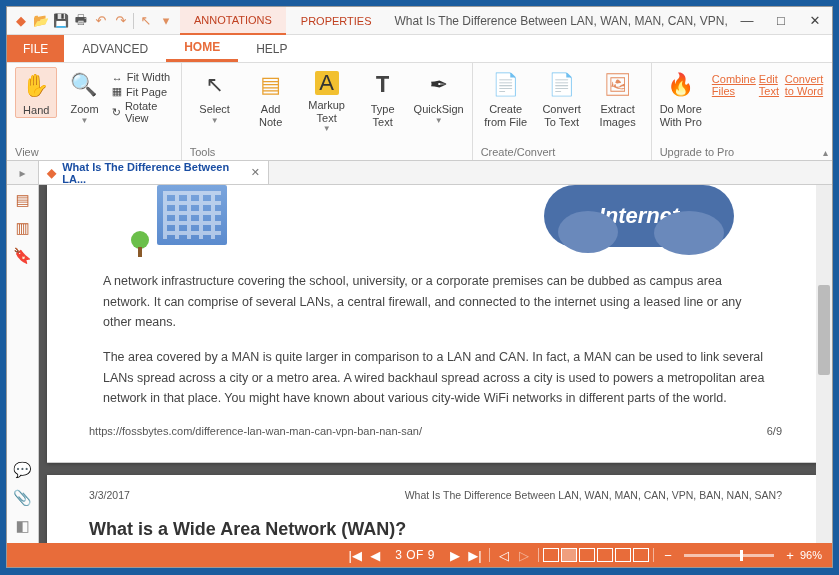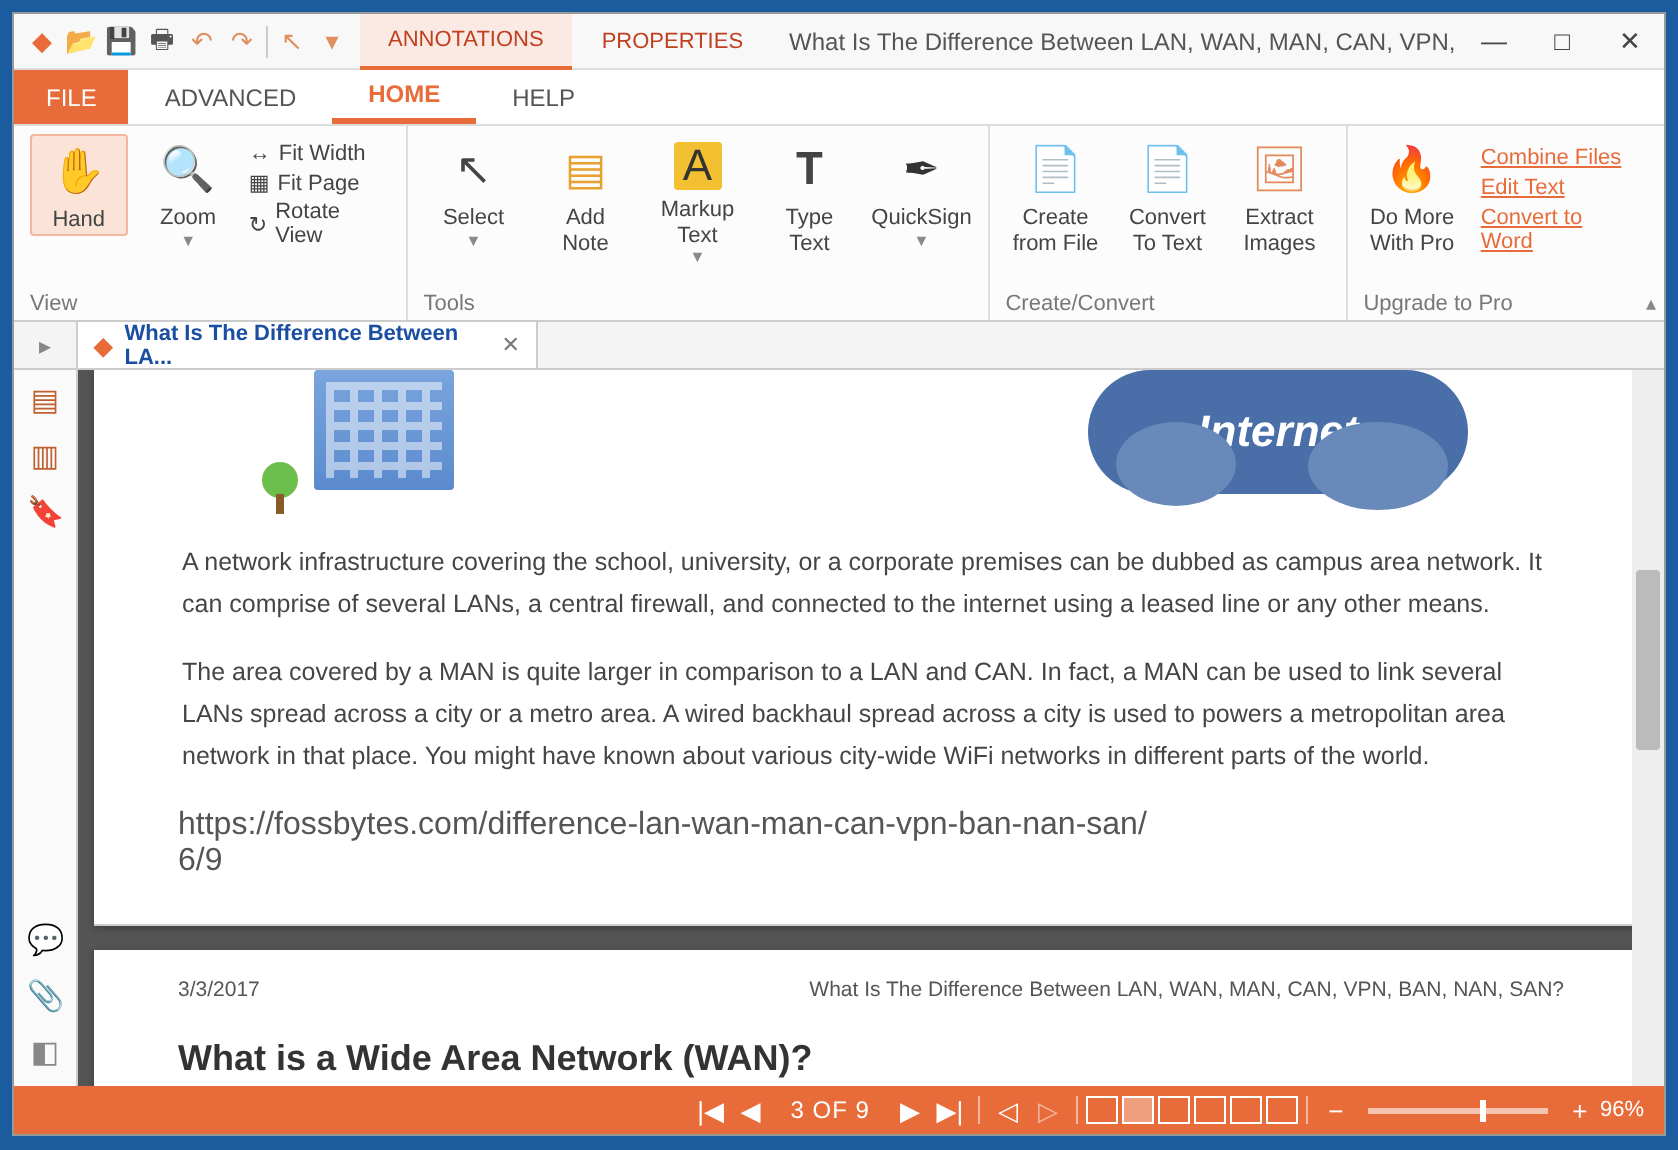--- a/index.html
+++ b/index.html
@@ -22,21 +22,21 @@
   
   .ribbon { height: 98px; display: flex; background: #fcfcfc; border-bottom: 1px solid #ccc; position: relative; }
   .rgroup { border-right: 1px solid #ddd; padding: 4px 8px 2px; display: flex; flex-direction: column; }
   .rgroup-body { flex: 1; display: flex; align-items: flex-start; gap: 6px; }
   .rgroup-label { font-size: 11px; color: #777; padding-top: 2px; }
   .bigbtn { display: flex; flex-direction: column; align-items: center; justify-content: flex-start; width: 50px; padding-top: 4px; cursor: pointer; font-size: 11px; color: #444; text-align: center; line-height: 1.15; }
   .bigbtn .bic { width: 28px; height: 28px; display: flex; align-items: center; justify-content: center; font-size: 22px; margin-bottom: 4px; }
   .hand-sel { background: #fbe3d8; border: 1px solid #f2b79e; border-radius: 2px; }
   .viewstack { display: flex; flex-direction: column; gap: 2px; padding-top: 4px; font-size: 11px; color: #444; }
   .viewstack div { display: flex; align-items: center; gap: 4px; cursor: pointer; }
-  .prolinks { display: flex; flex-direction: column; gap: 3px; padding: 6px 6px 0 4px; font-size: 11px; }
+  .prolinks { display: flex; flex-direction: row; gap: 3px; padding: 6px 6px 0 4px; font-size: 11px; }
   .prolinks a { color: #e86c3a; text-decoration: underline; cursor: pointer; }
   .ribbon-corner { position: absolute; right: 4px; bottom: 2px; font-size: 10px; color: #888; cursor: pointer; }
   
   .tabstrip { height: 24px; background: #f4f4f4; border-bottom: 1px solid #ccc; display: flex; align-items: stretch; }
   .tabstrip .handle { width: 32px; display: flex; align-items: center; justify-content: center; border-right: 1px solid #ccc; font-size: 12px; color: #888; }
   .doctab { display: flex; align-items: center; gap: 6px; padding: 0 8px; background: #fff; border-right: 1px solid #ccc; font-size: 11px; color: #1a4ea3; font-weight: 600; max-width: 230px; }
   .doctab .dic { color: #e86c3a; font-size: 12px; }
   .doctab .x { color: #777; cursor: pointer; font-weight: normal; }
   
   .workspace { flex: 1; display: flex; min-height: 0; background: #fff; }
@@ -50,23 +50,23 @@
   .page2 { margin-top: 12px; height: 80px; }
   .imgrow { height: 72px; display: flex; justify-content: space-between; padding: 0 90px 0 110px; }
   .building { width: 70px; height: 60px; background: linear-gradient(#7aa5dd,#5b8bce); position: relative; border-radius: 2px; }
   .building::before { content: ""; position: absolute; left: 6px; top: 6px; width: 58px; height: 48px; background: repeating-linear-gradient(#fff 0 4px, transparent 4px 10px), repeating-linear-gradient(90deg,#fff 0 4px, transparent 4px 12px); opacity: .5; }
   .tree { position: absolute; left: -26px; bottom: -4px; width: 18px; height: 18px; background: #6bbf4a; border-radius: 50%; }
   .tree::after { content: ""; position: absolute; left: 7px; top: 16px; width: 4px; height: 10px; background: #8a5a2a; }
   .cloud { width: 190px; height: 62px; background: #4a6fa8; border-radius: 40px; position: relative; display: flex; align-items: center; justify-content: center; color: #fff; font-style: italic; font-size: 22px; font-weight: bold; }
   .cloud::before, .cloud::after { content: ""; position: absolute; background: #6a89bb; border-radius: 50%; }
   .cloud::before { width: 60px; height: 42px; bottom: -6px; left: 14px; }
   .cloud::after { width: 70px; height: 44px; bottom: -8px; right: 10px; }
-  .body-text { padding: 14px 44px 0; font-size: 12.5px; color: #454545; line-height: 1.65; }
+  .body-text { padding: 14px 56px 0; font-size: 12.5px; color: #454545; line-height: 1.65; }
   .h2 { padding: 18px 42px 0; font-size: 18px; font-weight: 700; color: #333; }
-  .footer-row { display: flex; justify-content: space-between; padding: 16px 42px 8px; font-size: 16px; color: #555; flex-direction: column; }
+  .footer-row { display: flex; justify-content: space-between; padding: 16px 42px 8px; font-size: 11px; color: #555; }
   .header-row { display: flex; justify-content: space-between; padding: 14px 42px 0; font-size: 10.5px; color: #555; }
   .scrollbar { position: absolute; right: 0; top: 0; bottom: 0; width: 16px; background: #eee; }
   .scrollbar .thumb { position: absolute; left: 2px; right: 2px; top: 100px; height: 90px; background: #bbb; border-radius: 2px; }
   
   .statusbar { height: 24px; background: #e86c3a; display: flex; align-items: center; color: #fff; font-size: 11px; padding: 0 10px; }
   .statusbar .spacer { flex: 1; }
   .sbtn { width: 18px; height: 18px; display: flex; align-items: center; justify-content: center; cursor: pointer; font-size: 13px; margin: 0 1px; }
   .pagelbl { margin: 0 10px; font-size: 12px; letter-spacing: .5px; }
   .vdiv { width: 1px; height: 14px; background: rgba(255,255,255,.5); margin: 0 4px; }
   .zoomslider { width: 90px; height: 3px; background: rgba(255,255,255,.6); margin: 0 6px; position: relative; }

